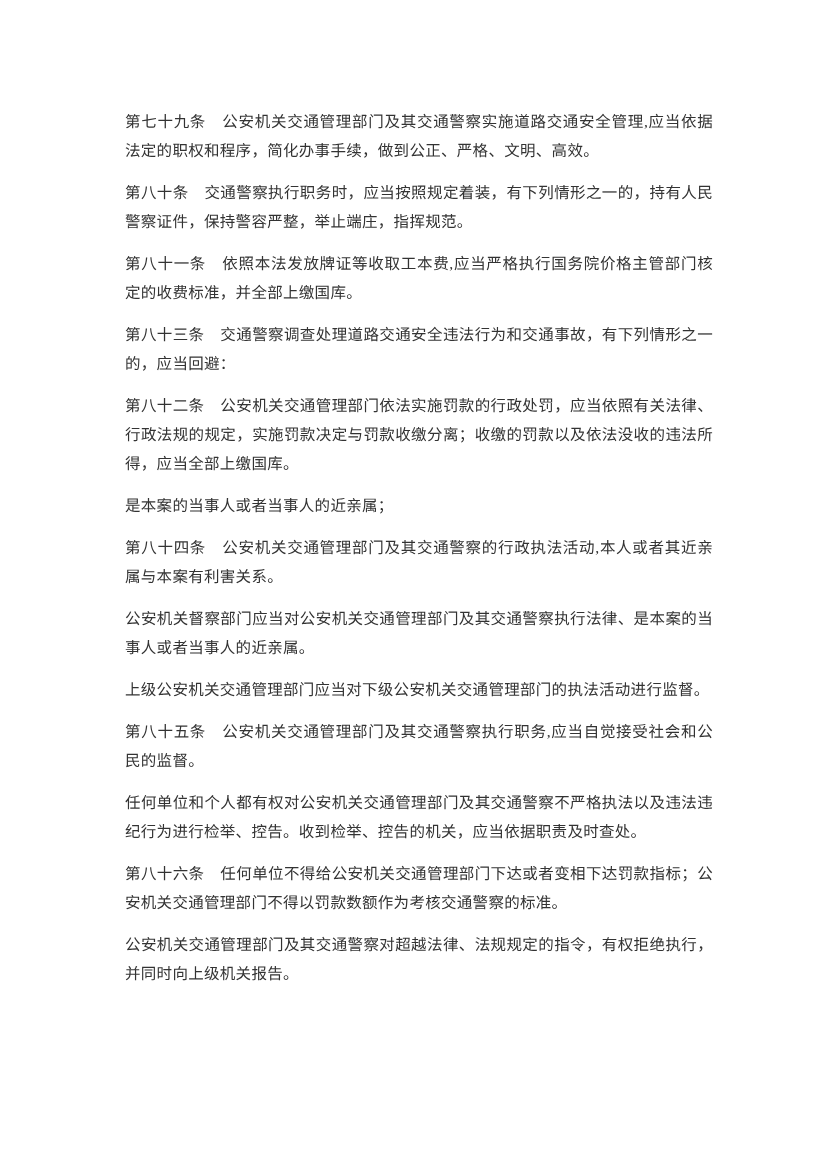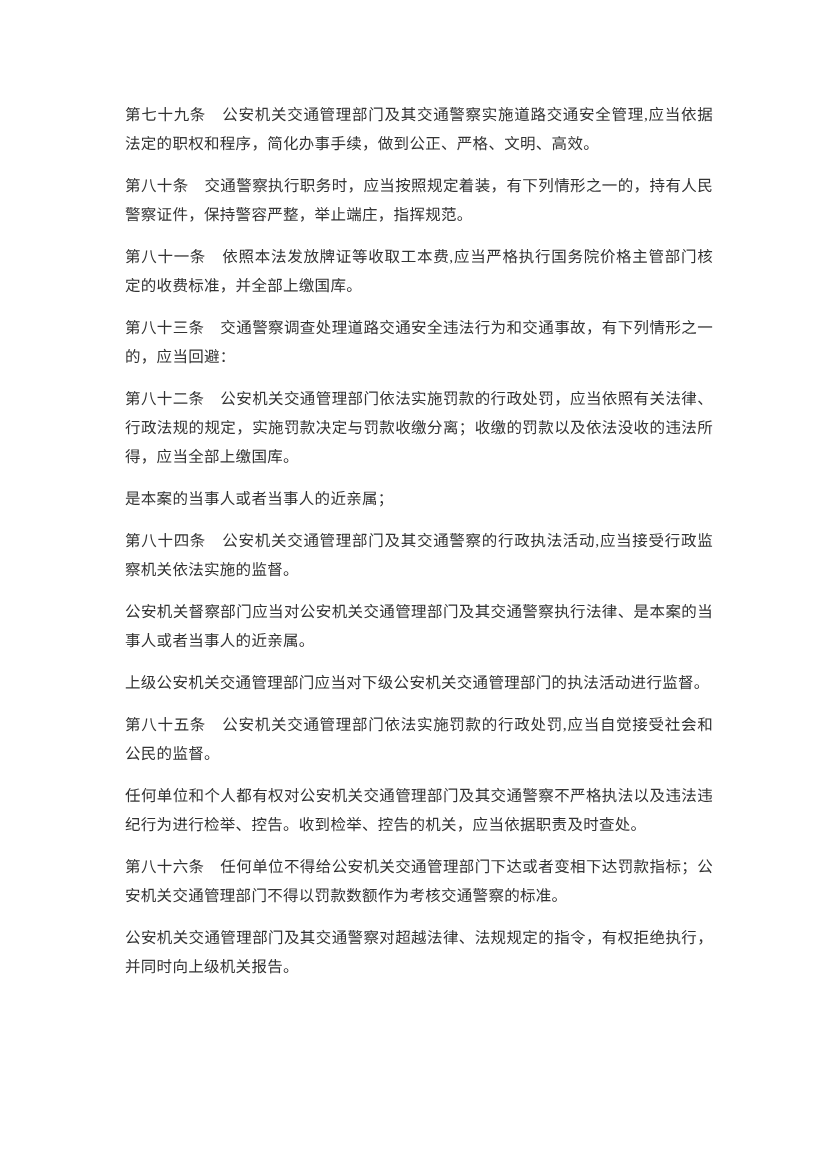--- a/index.html
+++ b/index.html
@@ -14,39 +14,39 @@
     font-family: "Liberation Serif", "DejaVu Serif", serif;
   }
   .page {
     box-sizing: border-box;
     width: 827px;
     height: 1170px;
     padding: 100px 114px 0 125px;
     background: #ffffff;
   }
   .page p {
-    margin: 0 0 13px 0;
+    margin: 7px 0 13px 0;
     font-size: 15.5px;
     line-height: 29px;
     color: #333333;
     text-align: justify;
     letter-spacing: 0.3px;
     word-break: break-all;
   }
 </style>
 </head>
 <body>
 
 <div class="page">
   <p>第七十九条　公安机关交通管理部门及其交通警察实施道路交通安全管理,应当依据法定的职权和程序，简化办事手续，做到公正、严格、文明、高效。</p>
   <p>第八十条　交通警察执行职务时，应当按照规定着装，有下列情形之一的，持有人民警察证件，保持警容严整，举止端庄，指挥规范。</p>
   <p>第八十一条　依照本法发放牌证等收取工本费,应当严格执行国务院价格主管部门核定的收费标准，并全部上缴国库。</p>
   <p>第八十三条　交通警察调查处理道路交通安全违法行为和交通事故，有下列情形之一的，应当回避：</p>
   <p>第八十二条　公安机关交通管理部门依法实施罚款的行政处罚，应当依照有关法律、行政法规的规定，实施罚款决定与罚款收缴分离；收缴的罚款以及依法没收的违法所得，应当全部上缴国库。</p>
   <p>是本案的当事人或者当事人的近亲属；</p>
-  <p>第八十四条　公安机关交通管理部门及其交通警察的行政执法活动,应当接受行政监察机关依法实施的监督。</p>
+  <p>第八十四条　公安机关交通管理部门及其交通警察的行政执法活动,本人或者其近亲属与本案有利害关系。</p>
   <p>公安机关督察部门应当对公安机关交通管理部门及其交通警察执行法律、是本案的当事人或者当事人的近亲属。</p>
   <p>上级公安机关交通管理部门应当对下级公安机关交通管理部门的执法活动进行监督。</p>
-  <p>第八十五条　公安机关交通管理部门依法实施罚款的行政处罚,应当自觉接受社会和公民的监督。</p>
+  <p>第八十五条　公安机关交通管理部门及其交通警察执行职务,应当自觉接受社会和公民的监督。</p>
   <p>任何单位和个人都有权对公安机关交通管理部门及其交通警察不严格执法以及违法违纪行为进行检举、控告。收到检举、控告的机关，应当依据职责及时查处。</p>
   <p>第八十六条　任何单位不得给公安机关交通管理部门下达或者变相下达罚款指标；公安机关交通管理部门不得以罚款数额作为考核交通警察的标准。</p>
   <p>公安机关交通管理部门及其交通警察对超越法律、法规规定的指令，有权拒绝执行，并同时向上级机关报告。</p>
 </div>
 
 </body></html>

